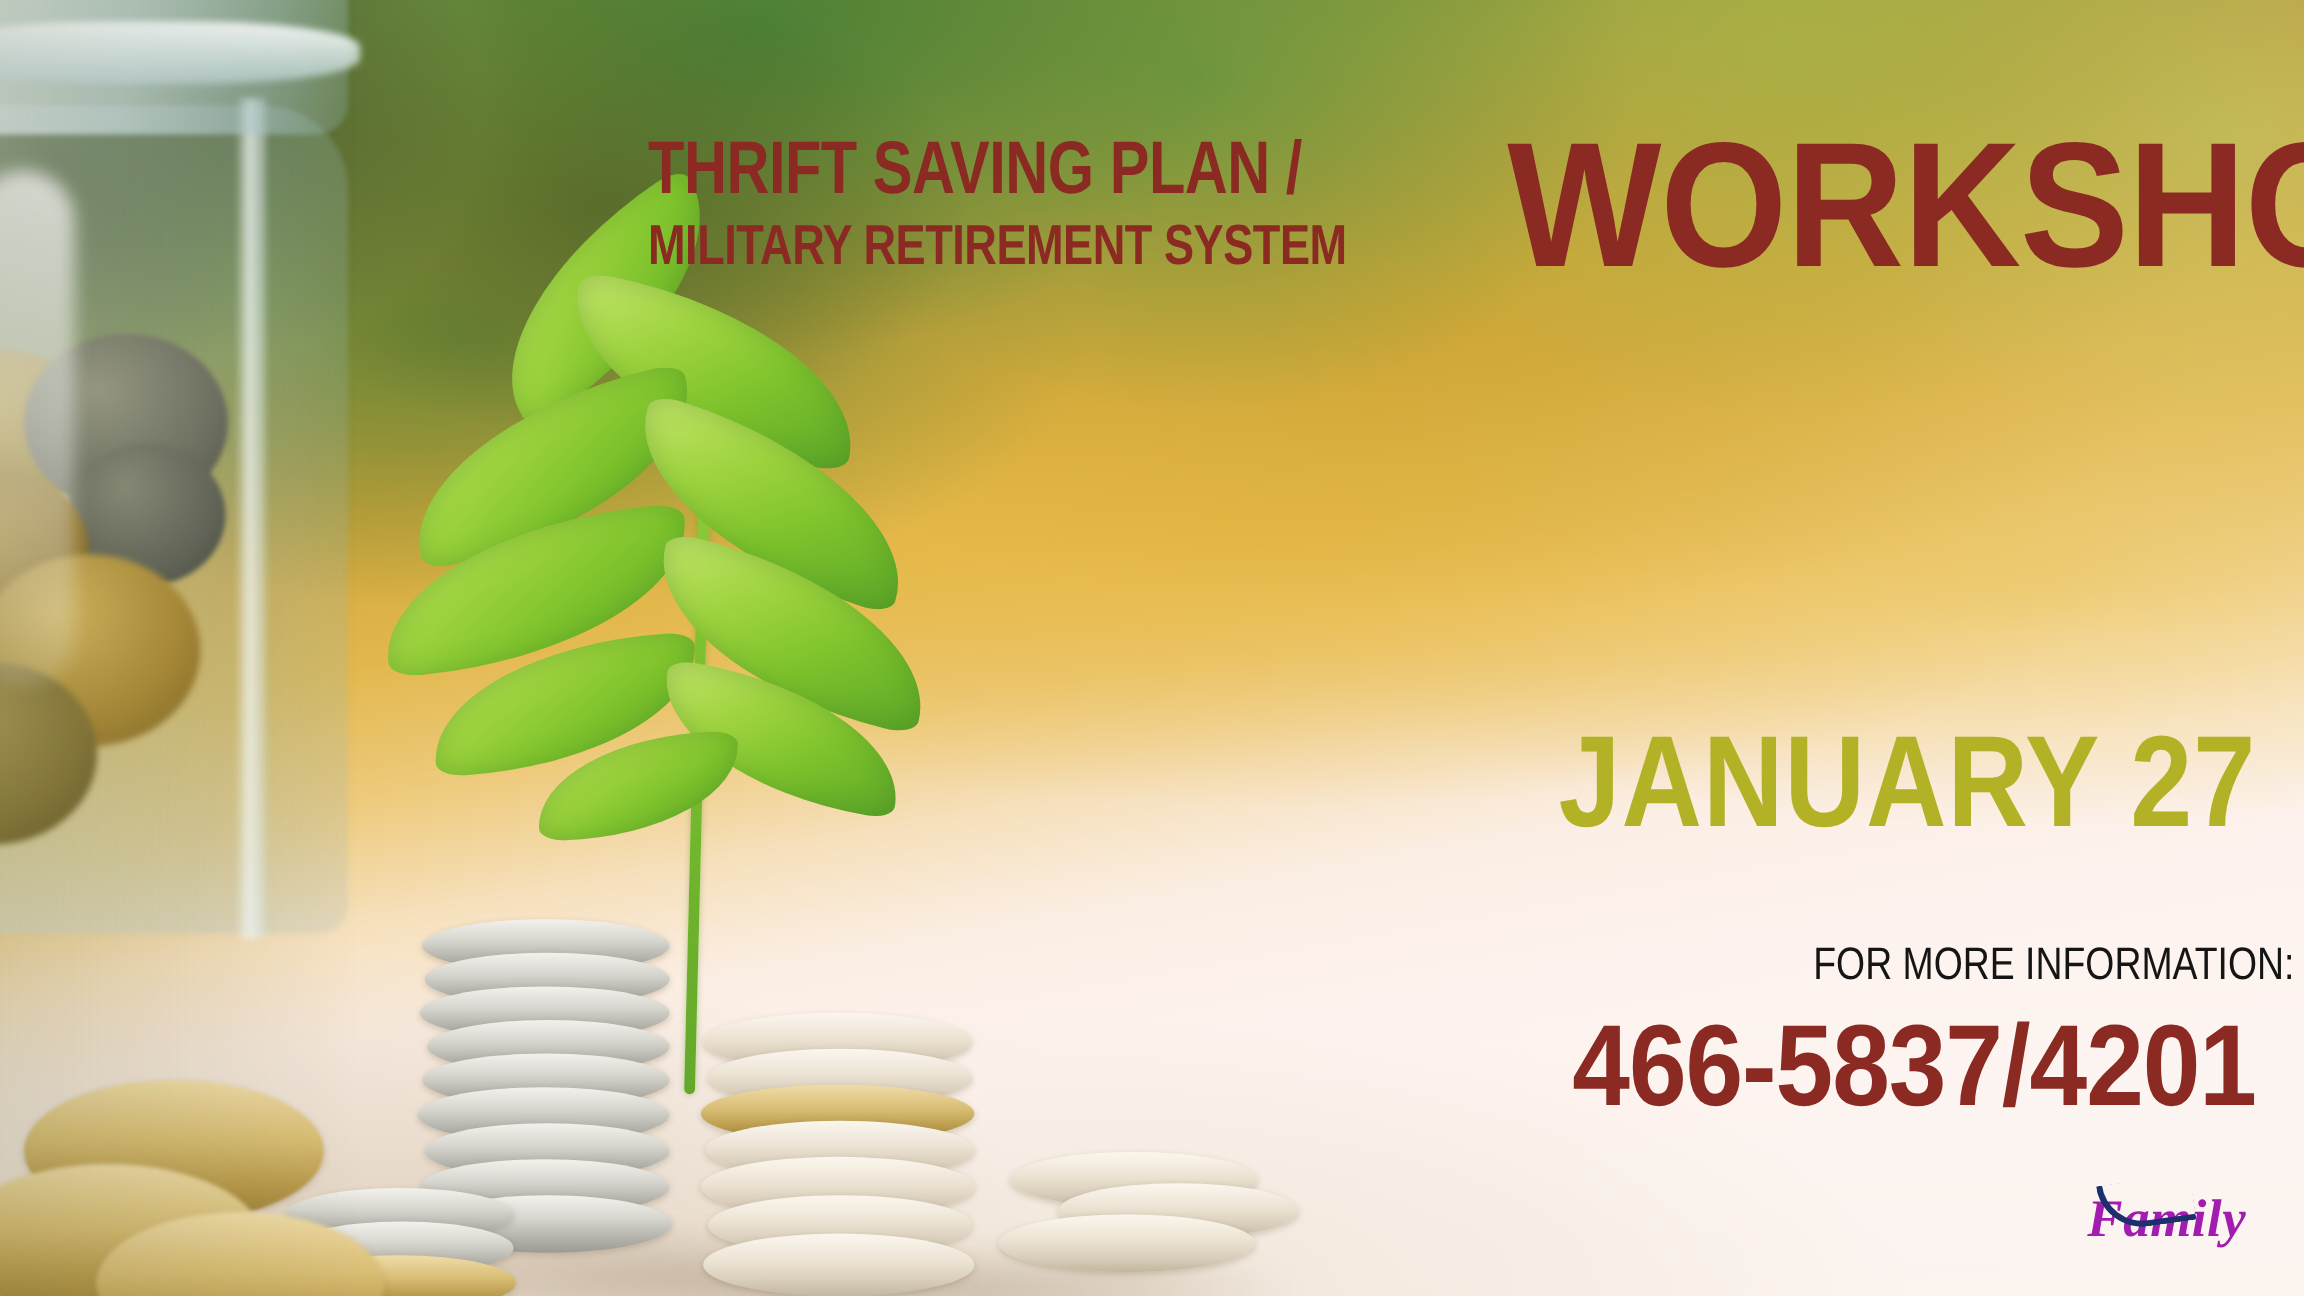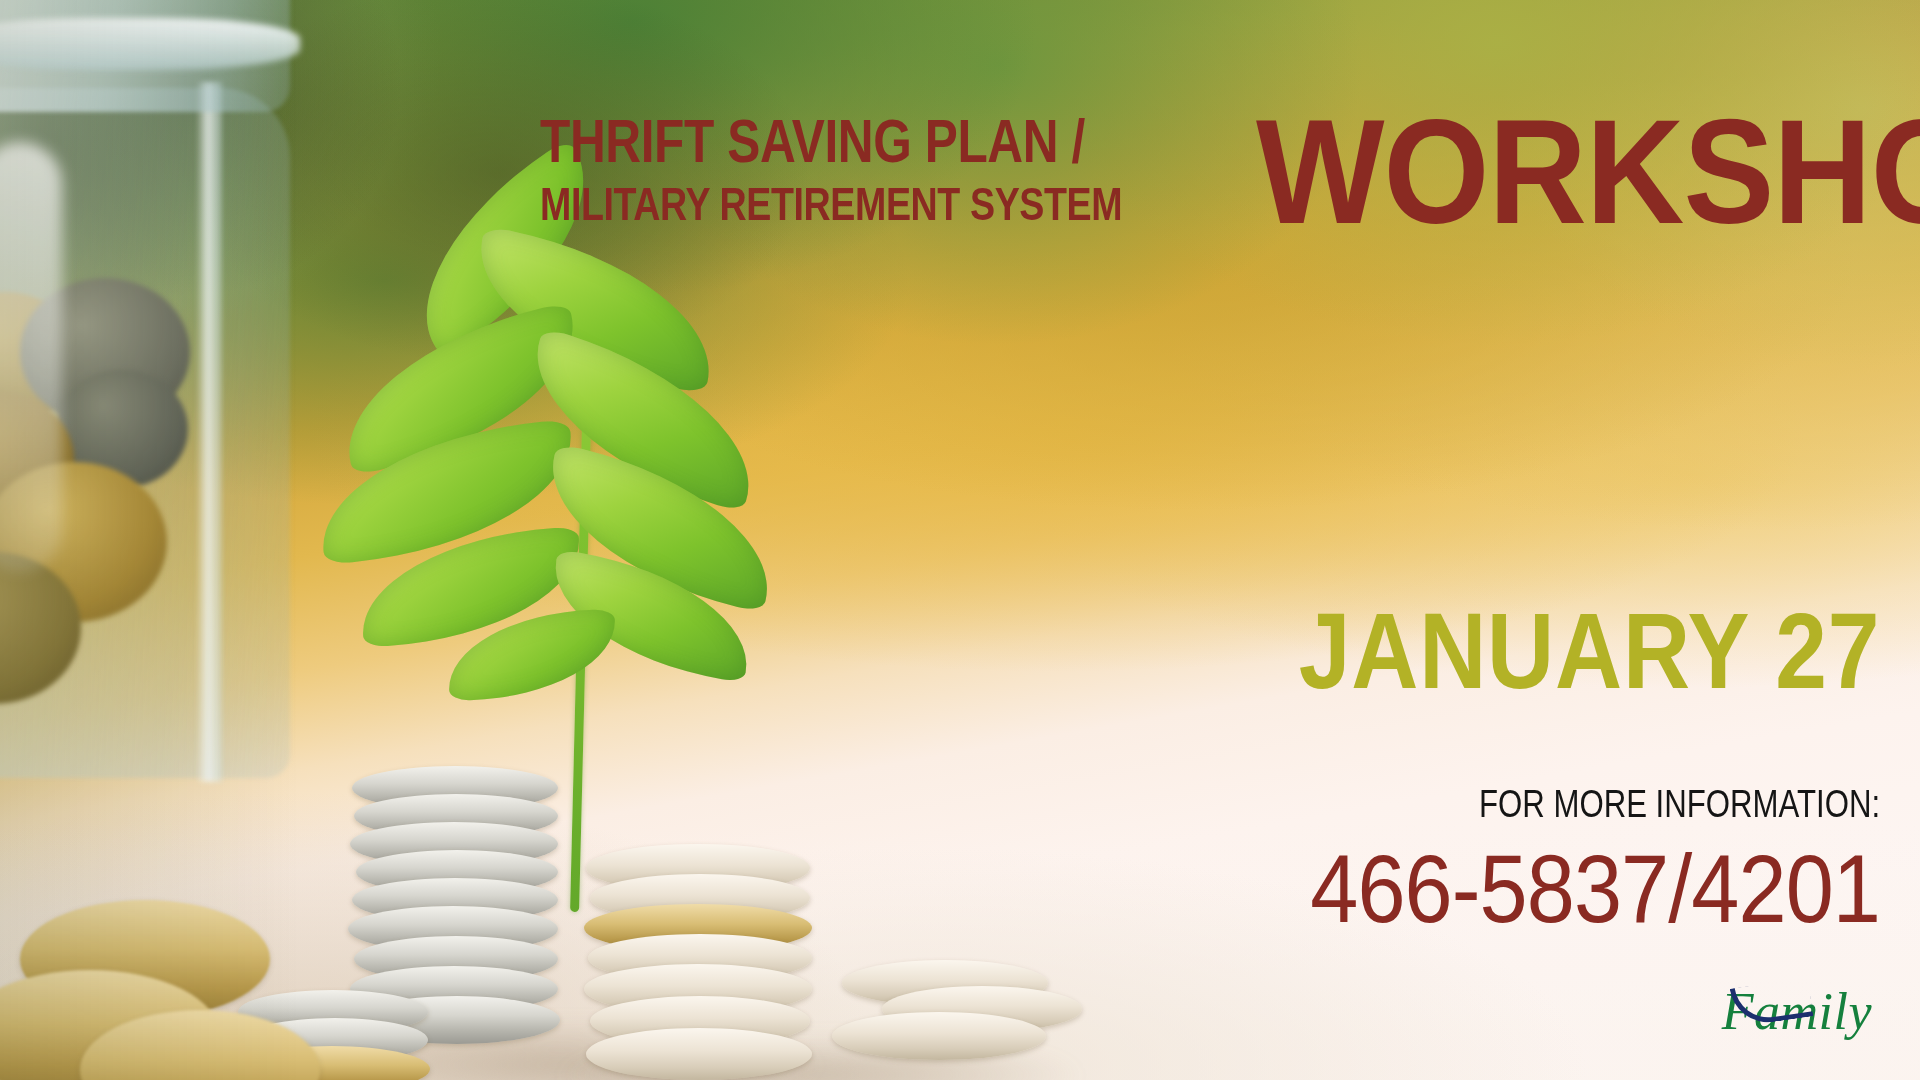--- a/index.html
+++ b/index.html
@@ -239,29 +239,30 @@
   .date span{display:inline-block;transform:scaleX(.86);transform-origin:right center;}
 
   .info-label{
     position:absolute;left:0;top:735px;width:1880px;
     text-align:right;
     color:#151515;
     font-family:"Liberation Sans Narrow","Liberation Sans",sans-serif;
     font-weight:normal;
     font-size:38px;
     white-space:nowrap;
+    padding-left:32px;
   }
   .info-label span{display:inline-block;transform:scaleX(.82);transform-origin:right center;}
 
   .phone{
     position:absolute;left:0;top:786px;width:1880px;
     text-align:right;
     color:#8a2a22;
     font-family:"Liberation Sans Narrow","Liberation Sans",sans-serif;
-    font-weight:normal;
+    font-weight:bold;
     font-size:96px;
     letter-spacing:-1px;
     white-space:nowrap;
   }
   .phone span{display:inline-block;transform:scaleX(.90);transform-origin:right center;}
 
   
   .logo{
     position:absolute;right:48px;bottom:42px;
     text-align:right;
@@ -279,25 +280,25 @@
   .logo-amp{
     color:#1c2f6e;
     font-family:"Liberation Serif",serif;
     font-weight:bold;
     font-size:22px;
     vertical-align:super;
     margin-left:3px;
   }
   .logo-family{
     display:block;
-    color:#15803d;
+    color:#a21caf;
     font-family:"Liberation Serif",serif;
     font-style:italic;
-    font-weight:normal;
-    font-size:52px;
+    font-weight:bold;
+    font-size:44px;
     margin-top:-4px;
     letter-spacing:.5px;
   }
   .logo-swoosh{
     position:absolute;left:10px;bottom:16px;width:74px;height:34px;
     border-bottom:5px solid #1c2f6e;
     border-left:5px solid #1c2f6e;
     border-radius:0 0 0 44px;
     transform:rotate(-8deg);
   }

